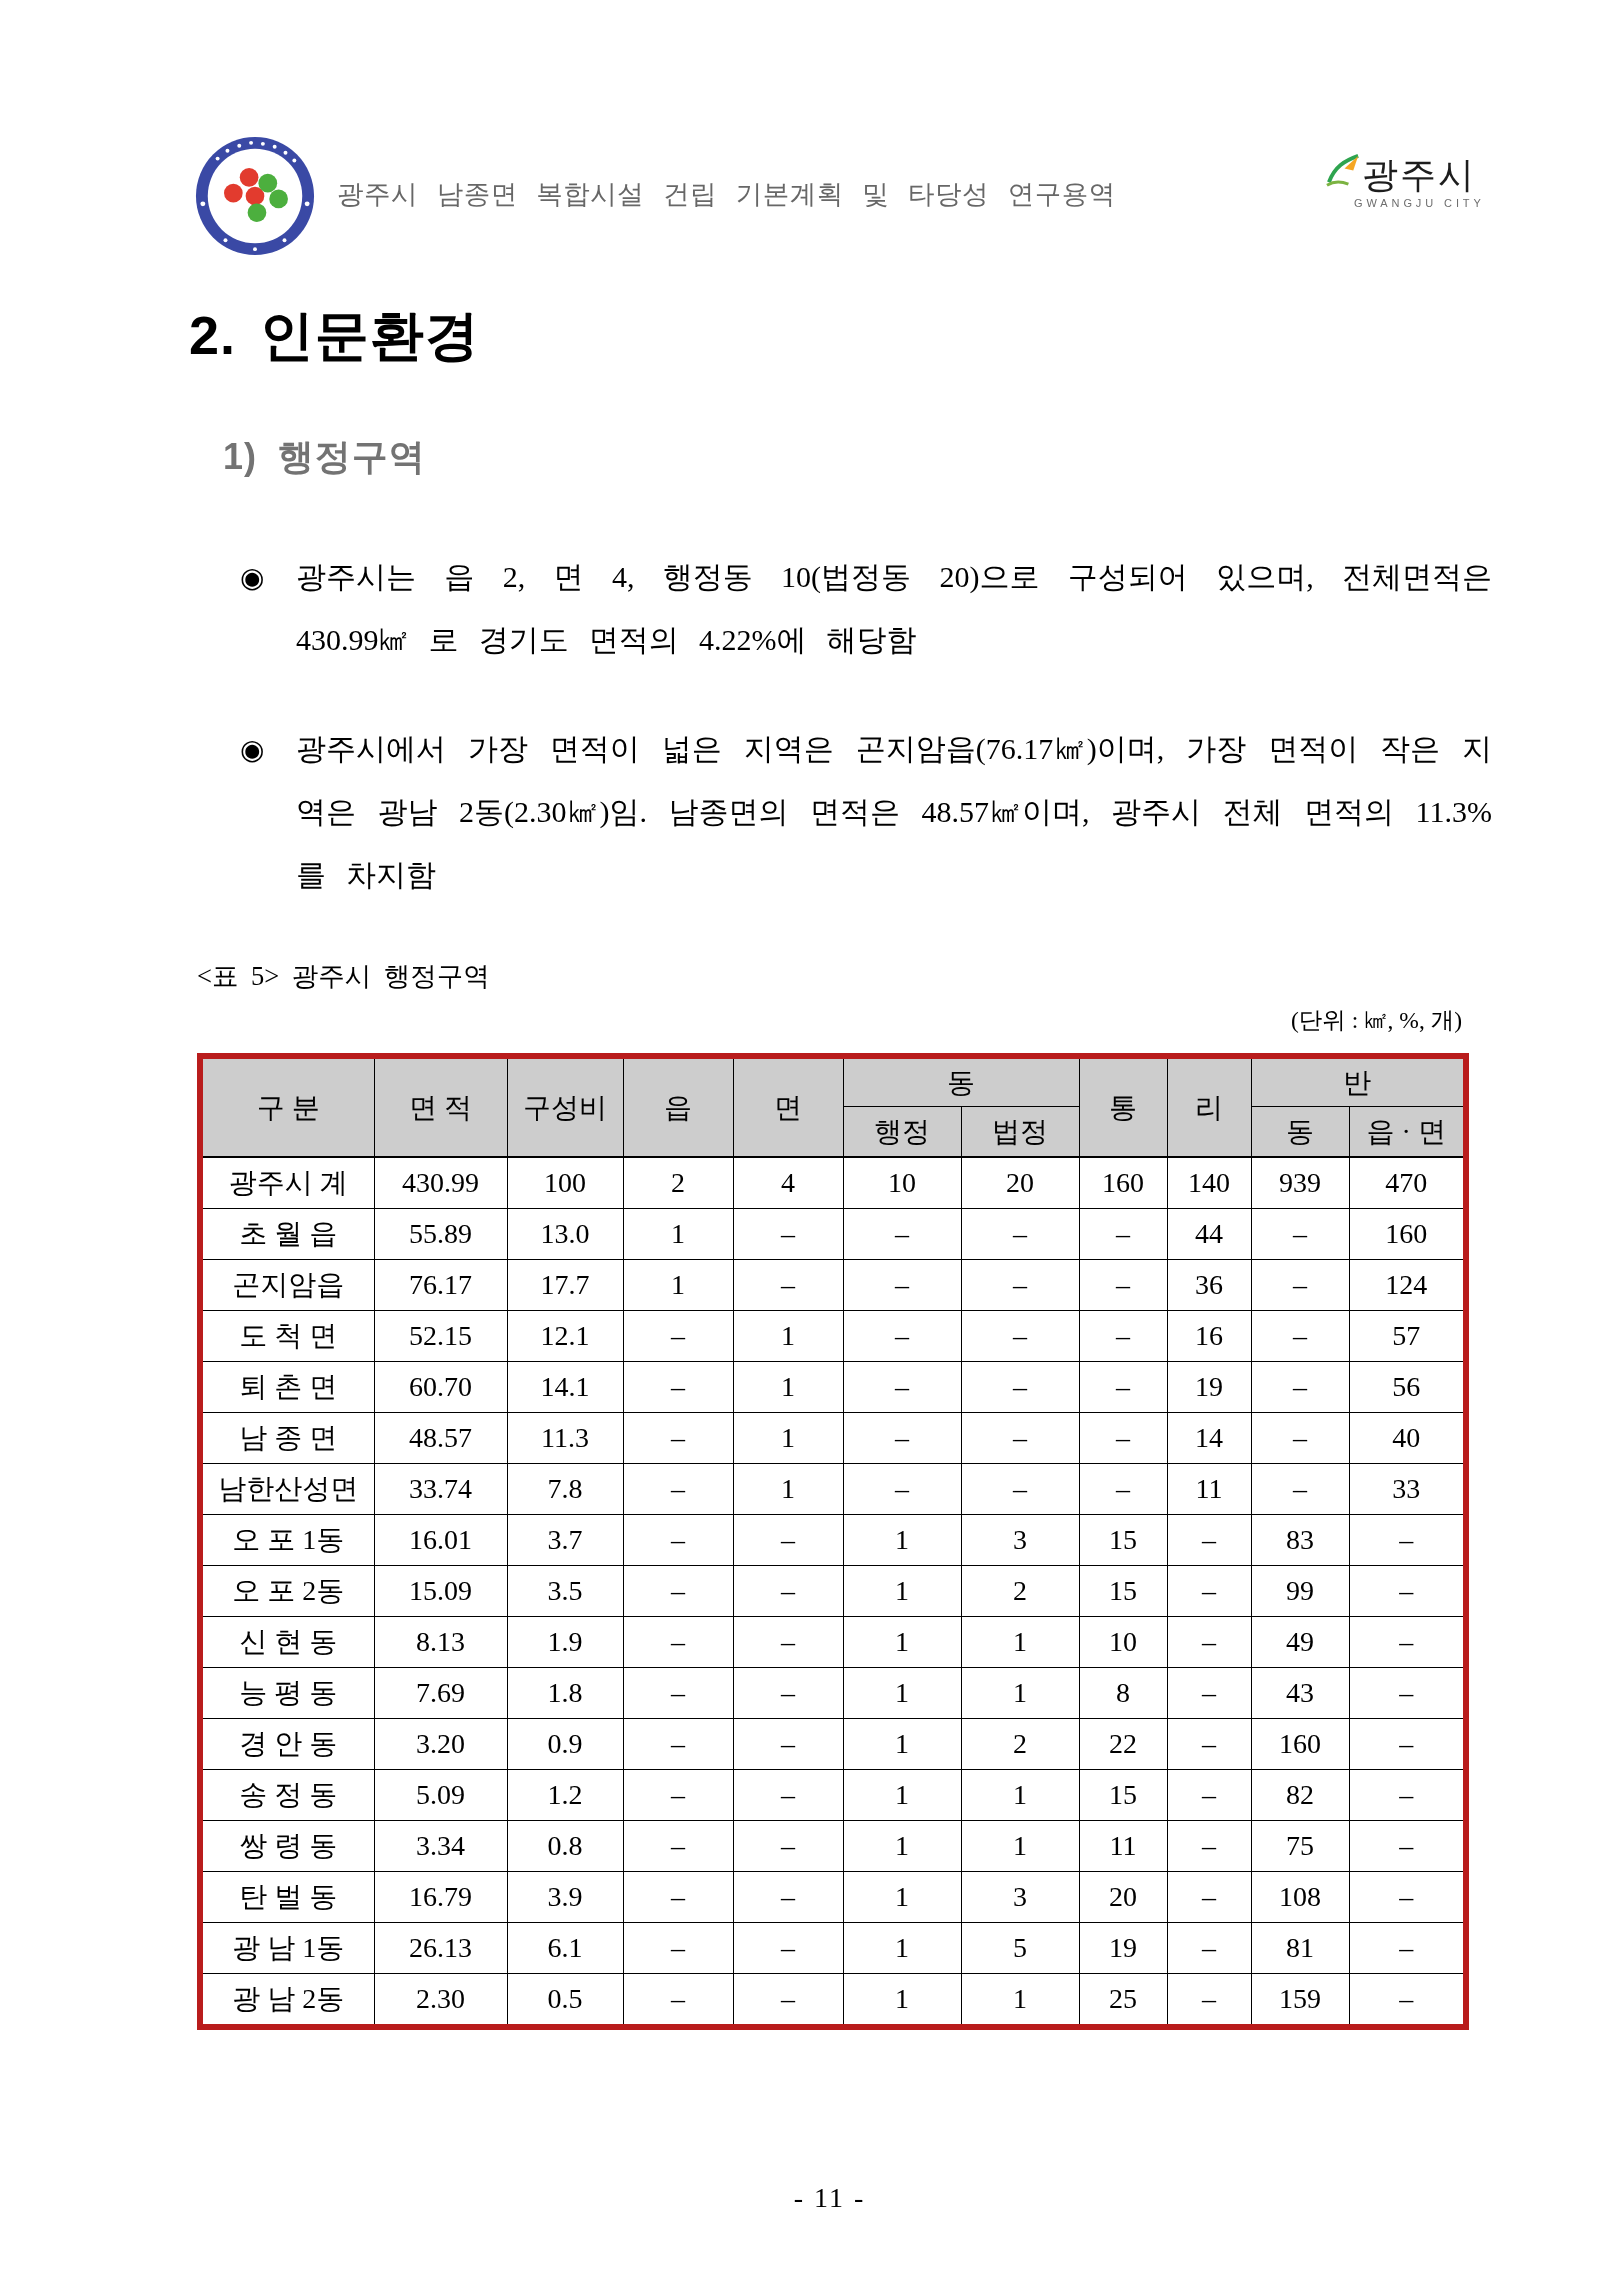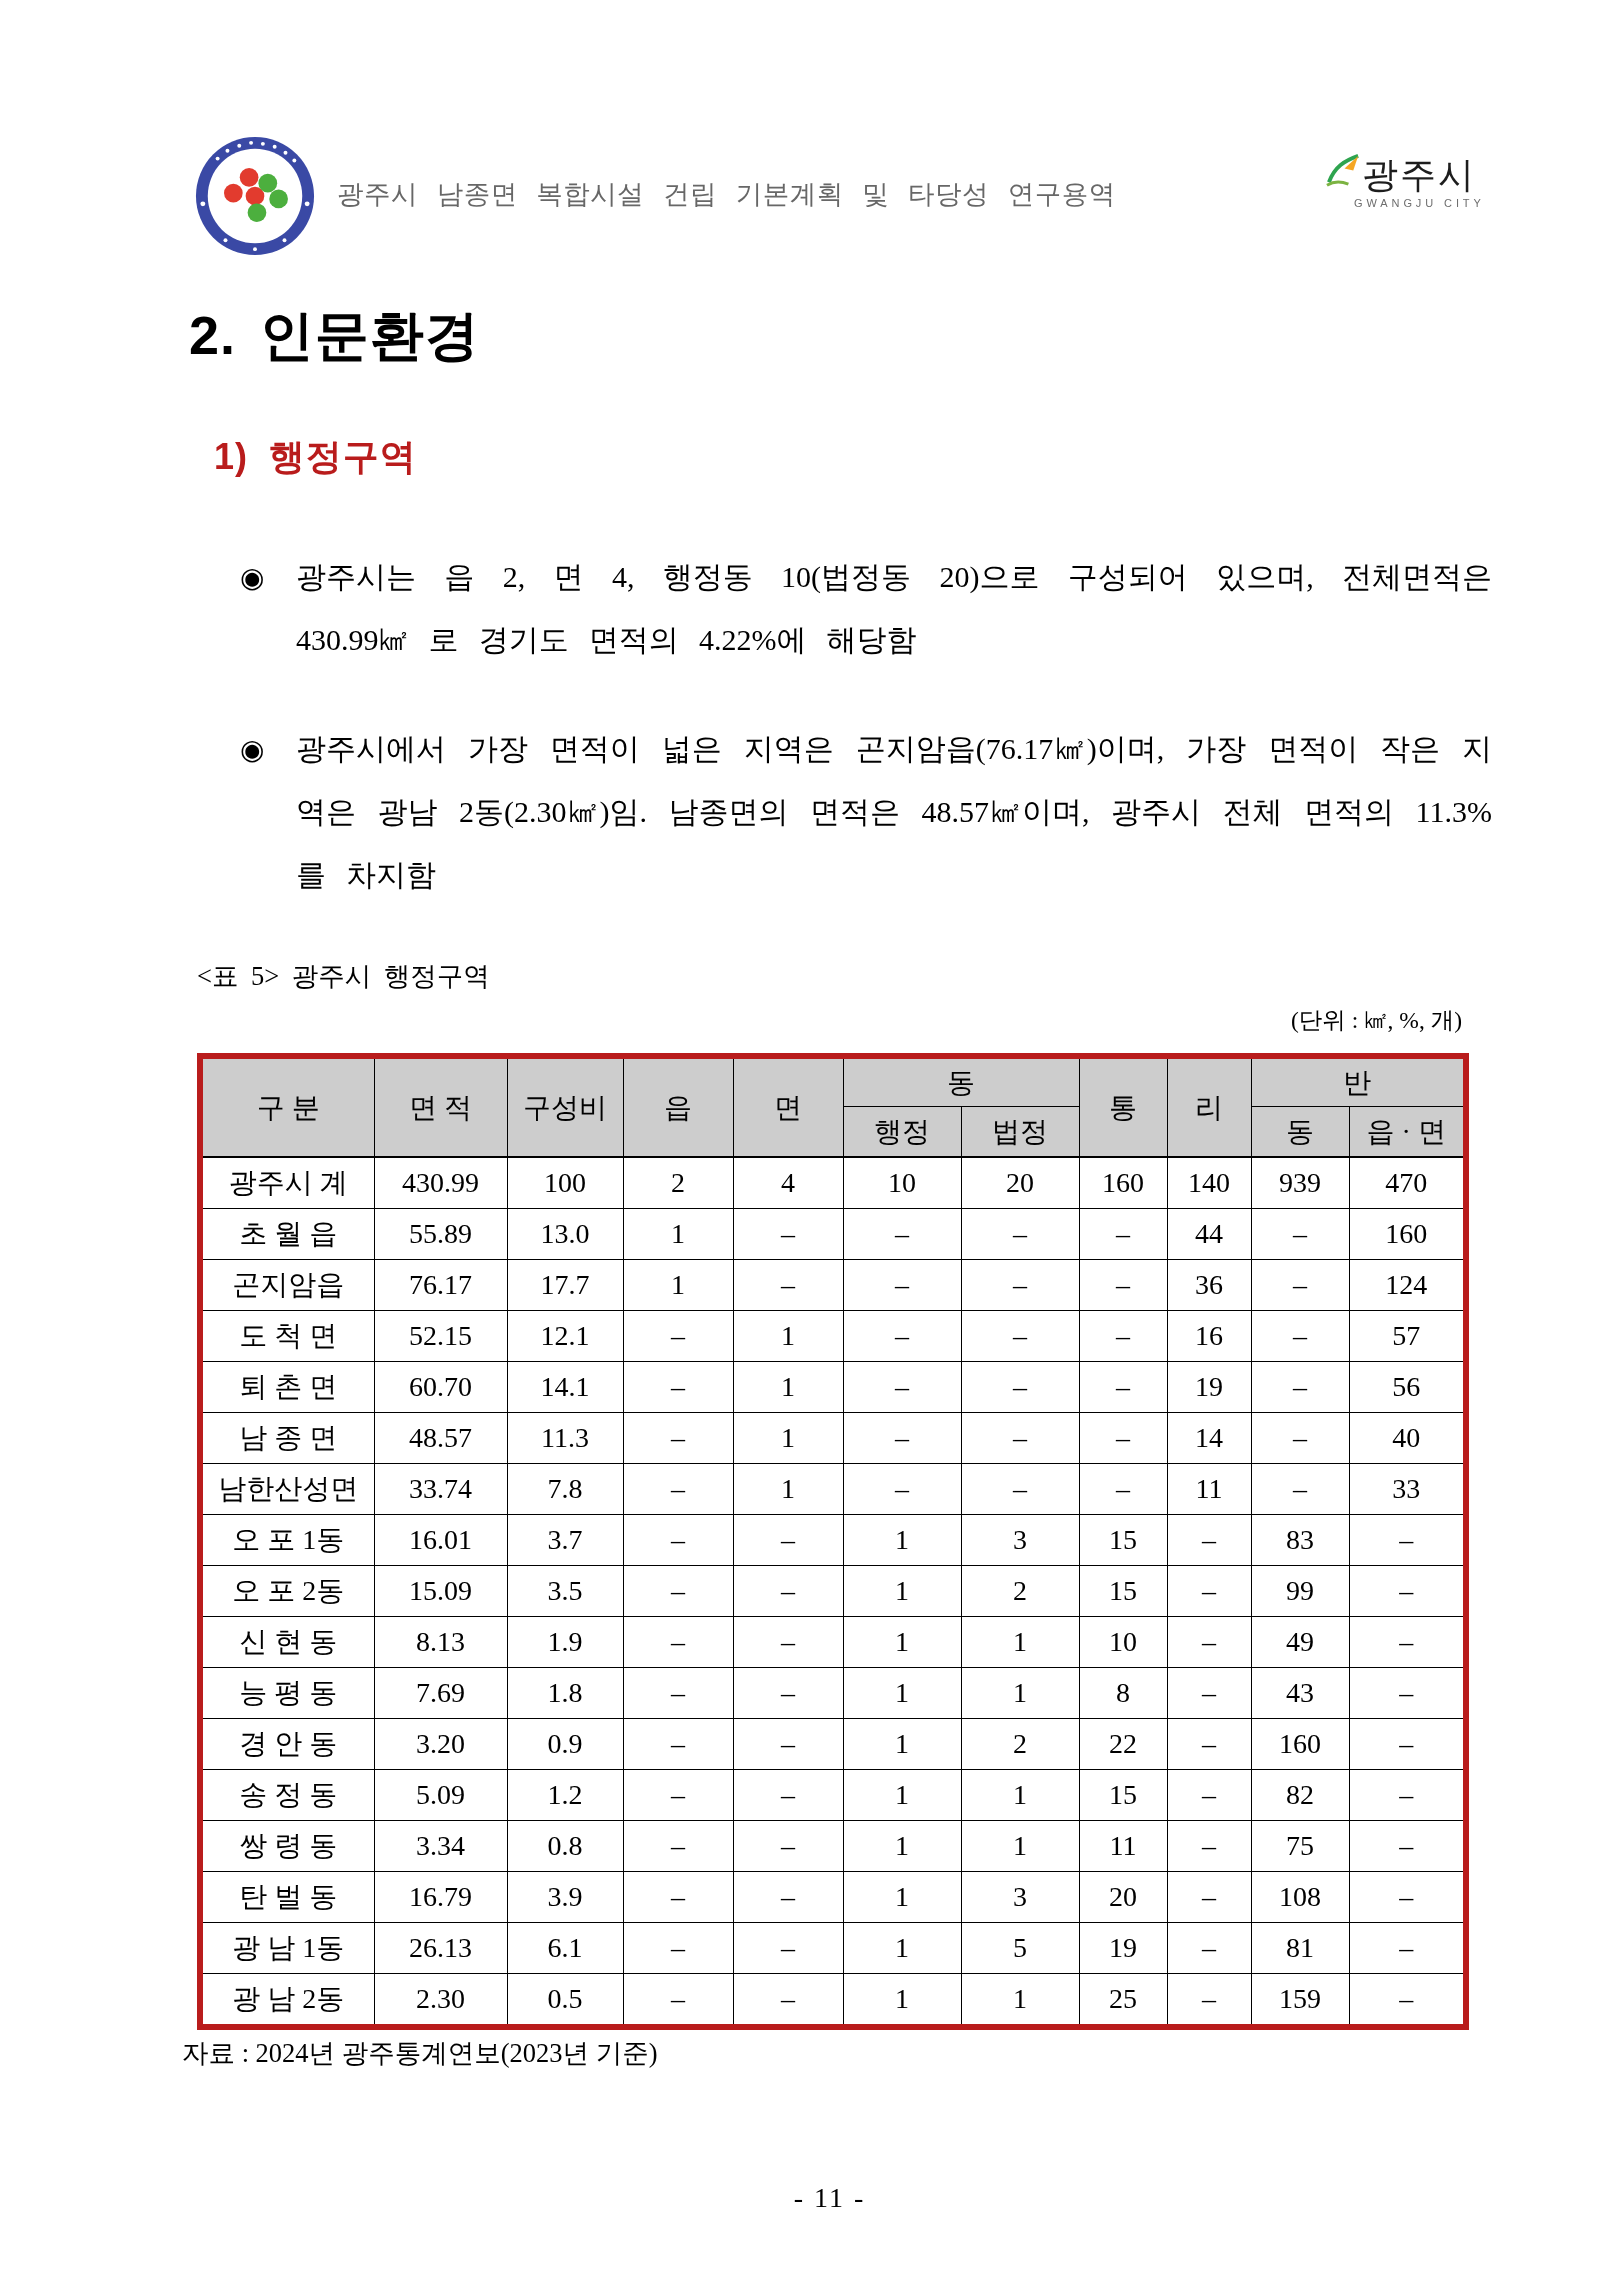--- a/index.html
+++ b/index.html
@@ -35,23 +35,23 @@
     white-space:nowrap;
   }
 
   
   .h-section{
     position:absolute;left:189px;top:300px;margin:0;
     font-family:"Liberation Sans","DejaVu Sans",sans-serif;
     font-size:54px;font-weight:bold;color:#000;letter-spacing:1px;word-spacing:7.8px;
   }
   .h-subsection{
-    position:absolute;left:214px;top:433px;margin:0;
+    position:absolute;left:223px;top:433px;margin:0;
     font-family:"Liberation Sans","DejaVu Sans",sans-serif;
-    font-size:36px;font-weight:bold;color:#b91c1c;letter-spacing:1px;word-spacing:9.8px;
+    font-size:36px;font-weight:bold;color:#737373;letter-spacing:1px;word-spacing:9.8px;
   }
 
   
   .bullets{position:absolute;left:240px;top:545px;width:1252px;}
   .bullet{
     position:relative;margin:0 0 46px 0;padding-left:56px;
     font-size:30px;line-height:63px;text-align:justify;word-spacing:.42em;
   }
   .bullet .marker{position:absolute;left:0;top:1px;font-size:28px;}
 
@@ -412,17 +412,16 @@
           <td>1</td>
           <td>1</td>
           <td>25</td>
           <td>–</td>
           <td>159</td>
           <td>–</td>
         </tr>
       </tbody>
   </table>
 
-  <div class="tbl-source">자료 : 2024년 광주통계연보(2023년 기준)</div>
   <div class="page-number">- 11 -</div>
 
 </div>
 
 
 </body></html>

